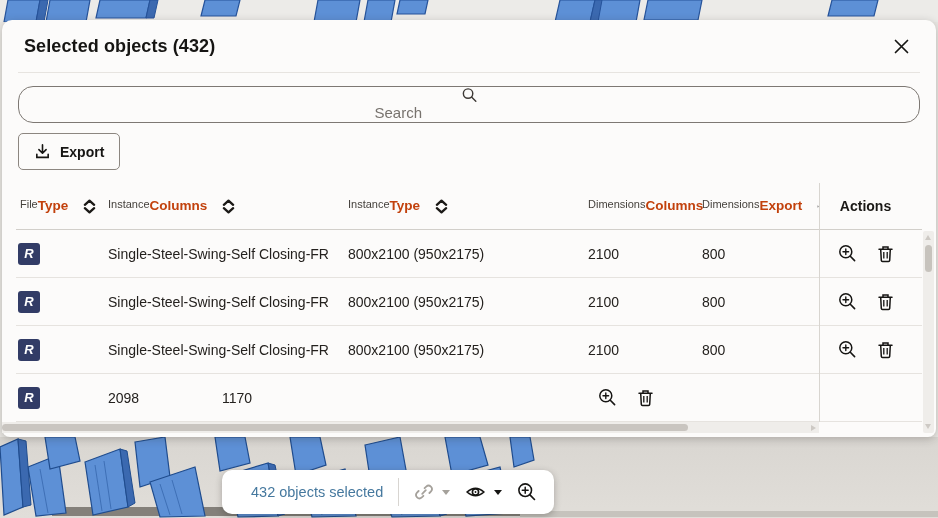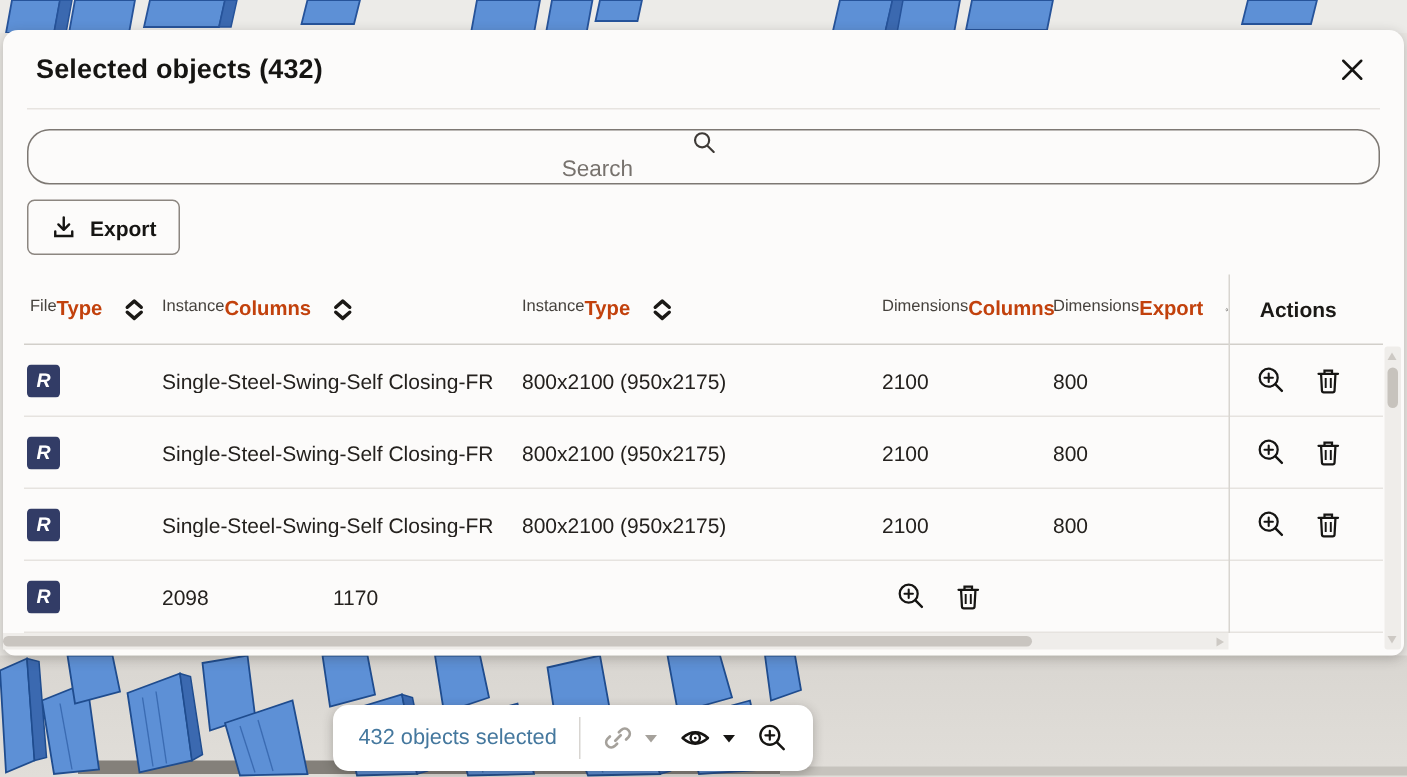--- a/index.html
+++ b/index.html
@@ -62,21 +62,21 @@
   .varr.up{top:4px;border-bottom:5px solid #cdc9c4;}
   .varr.down{bottom:4px;border-top:5px solid #cdc9c4;}
   .hscroll{position:absolute;left:-14px;top:239px;width:817px;height:11px;background:#efedea;}
   .hthumb{position:absolute;left:0;top:2px;width:686px;height:7px;background:#c9c5c0;border-radius:4px;}
   .harr{position:absolute;right:3px;top:2.5px;width:0;height:0;border-top:3.5px solid transparent;
         border-bottom:3.5px solid transparent;border-left:5px solid #cdc9c4;}
 
   
   .pill{position:absolute;left:222px;top:470px;height:44px;background:#ffffff;border-radius:10px;
         box-shadow:0 2px 7px rgba(40,36,32,.3);display:flex;align-items:center;padding:0 17px;gap:15px;}
-  .pill-count{font-size:14.5px;color:#45789e;white-space:nowrap;}
+  .pill-count{font-size:14.5px;color:#45789e;white-space:nowrap;margin-left:12px;}
   .pill-divider{width:1px;height:28px;background:#d8d5d1;}
   .pill-group{display:flex;align-items:center;gap:8px;}
   .caret{width:0;height:0;border-left:4.5px solid transparent;border-right:4.5px solid transparent;}
   .caret.gray{border-top:5px solid #a5a19b;}
   .caret.dark{border-top:5.5px solid #161513;}
 </style>
 </head>
 <body>
 
 <div class="stage">

